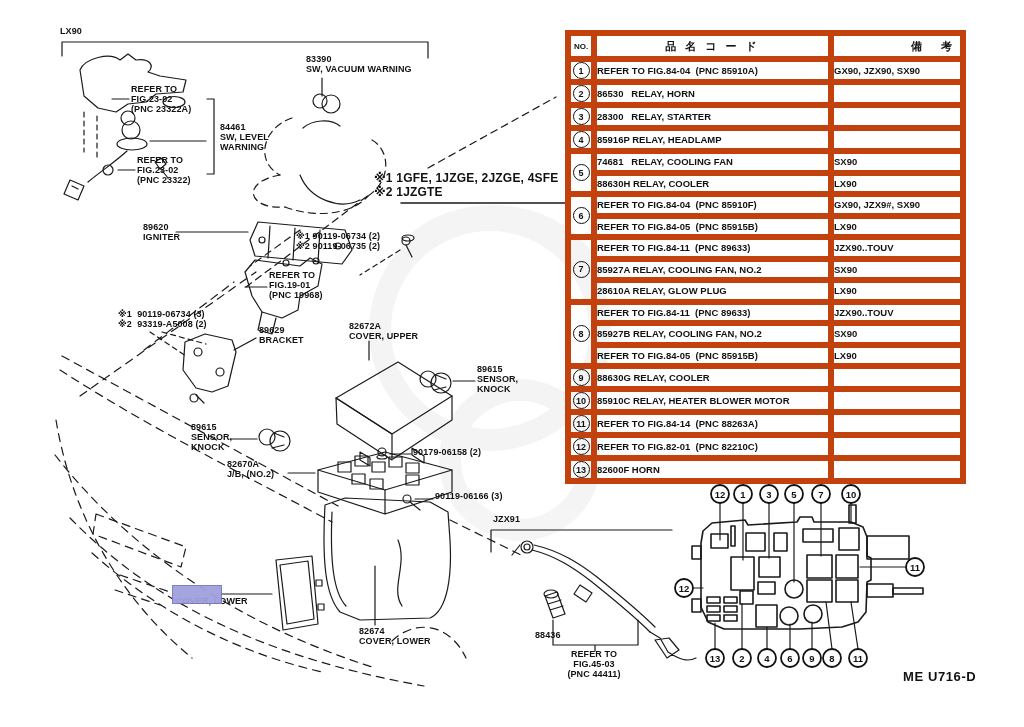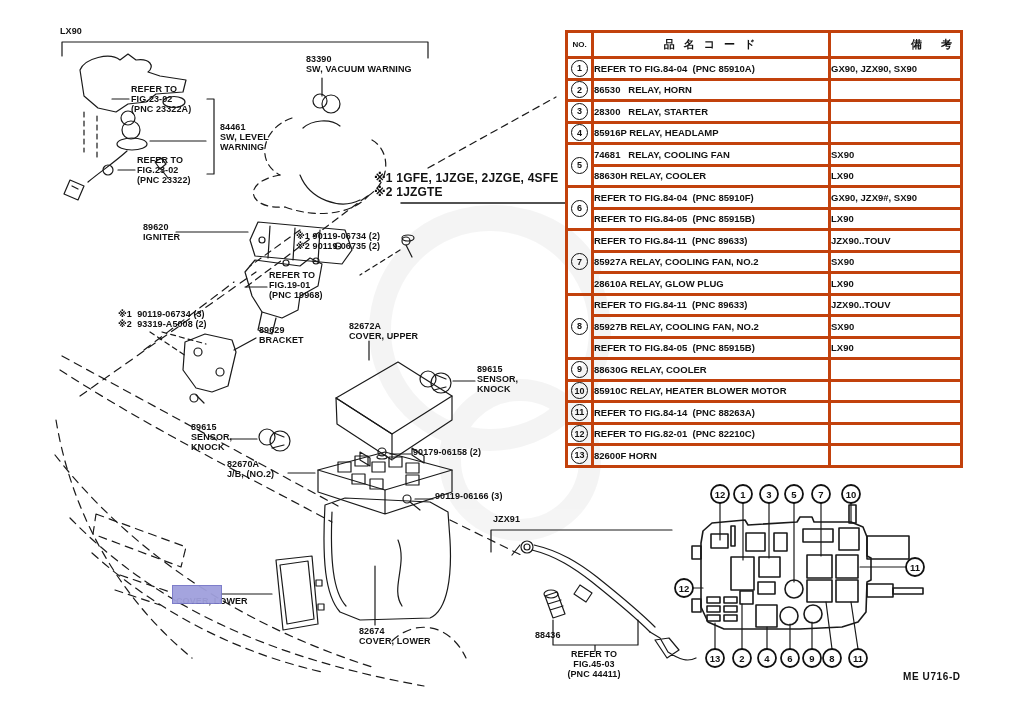--- a/index.html
+++ b/index.html
@@ -3,26 +3,26 @@
 <meta charset="utf-8">
 <style>
   html,body{margin:0;padding:0;background:#fff;}
   .screen{position:relative;width:1024px;height:727px;background:#fff;overflow:hidden;
           font-family:"Liberation Sans","DejaVu Sans",sans-serif;color:#111;}
   svg.art{position:absolute;left:0;top:0;}
   .lbl{position:absolute;white-space:pre;font-weight:bold;font-size:9px;line-height:10px;
        letter-spacing:0.1px;color:#111;}
   .lbl.big{font-size:12px;line-height:13px;letter-spacing:0.2px;}
   .lbl.center{text-align:center;width:72px;}
-  .lbl.code{font-size:10px;letter-spacing:0.6px;text-align:right;}
+  .lbl.code{font-size:13px;letter-spacing:0.6px;text-align:right;}
   .highlight{position:absolute;left:172px;top:585px;width:48px;height:17px;
              background:#a0a0dd;border:1px solid #7878c8;opacity:0.95;}
   table.parts{position:absolute;left:565px;top:30px;width:395px;border-collapse:collapse;
               table-layout:fixed;border:2px solid #111;}
-  table.parts th,table.parts td{border:3px solid #c2410c;padding:0;vertical-align:middle;overflow:hidden;}
+  table.parts th,table.parts td{border:6px solid #c2410c;padding:0;vertical-align:middle;overflow:hidden;}
   table.parts thead tr{height:26px;}
   table.parts tbody tr{height:21.5px;}
   col.c-no{width:26px;} col.c-desc{width:237px;} col.c-rem{width:132px;}
   th.h-no{font-size:8px;font-weight:bold;}
   th.h-name{font-size:11px;font-weight:bold;letter-spacing:3px;}
   th.h-rem{font-size:11px;font-weight:bold;letter-spacing:8px;text-align:right;}
   td.desc{font-size:9.5px;font-weight:bold;white-space:pre;padding-left:4px;}
   td.remark{font-size:9.5px;font-weight:bold;white-space:pre;padding-left:4px;}
   td.no-cell{text-align:center;}
   .num{width:15px;height:15px;border:1.6px solid #111;border-radius:50%;margin:0 auto;

